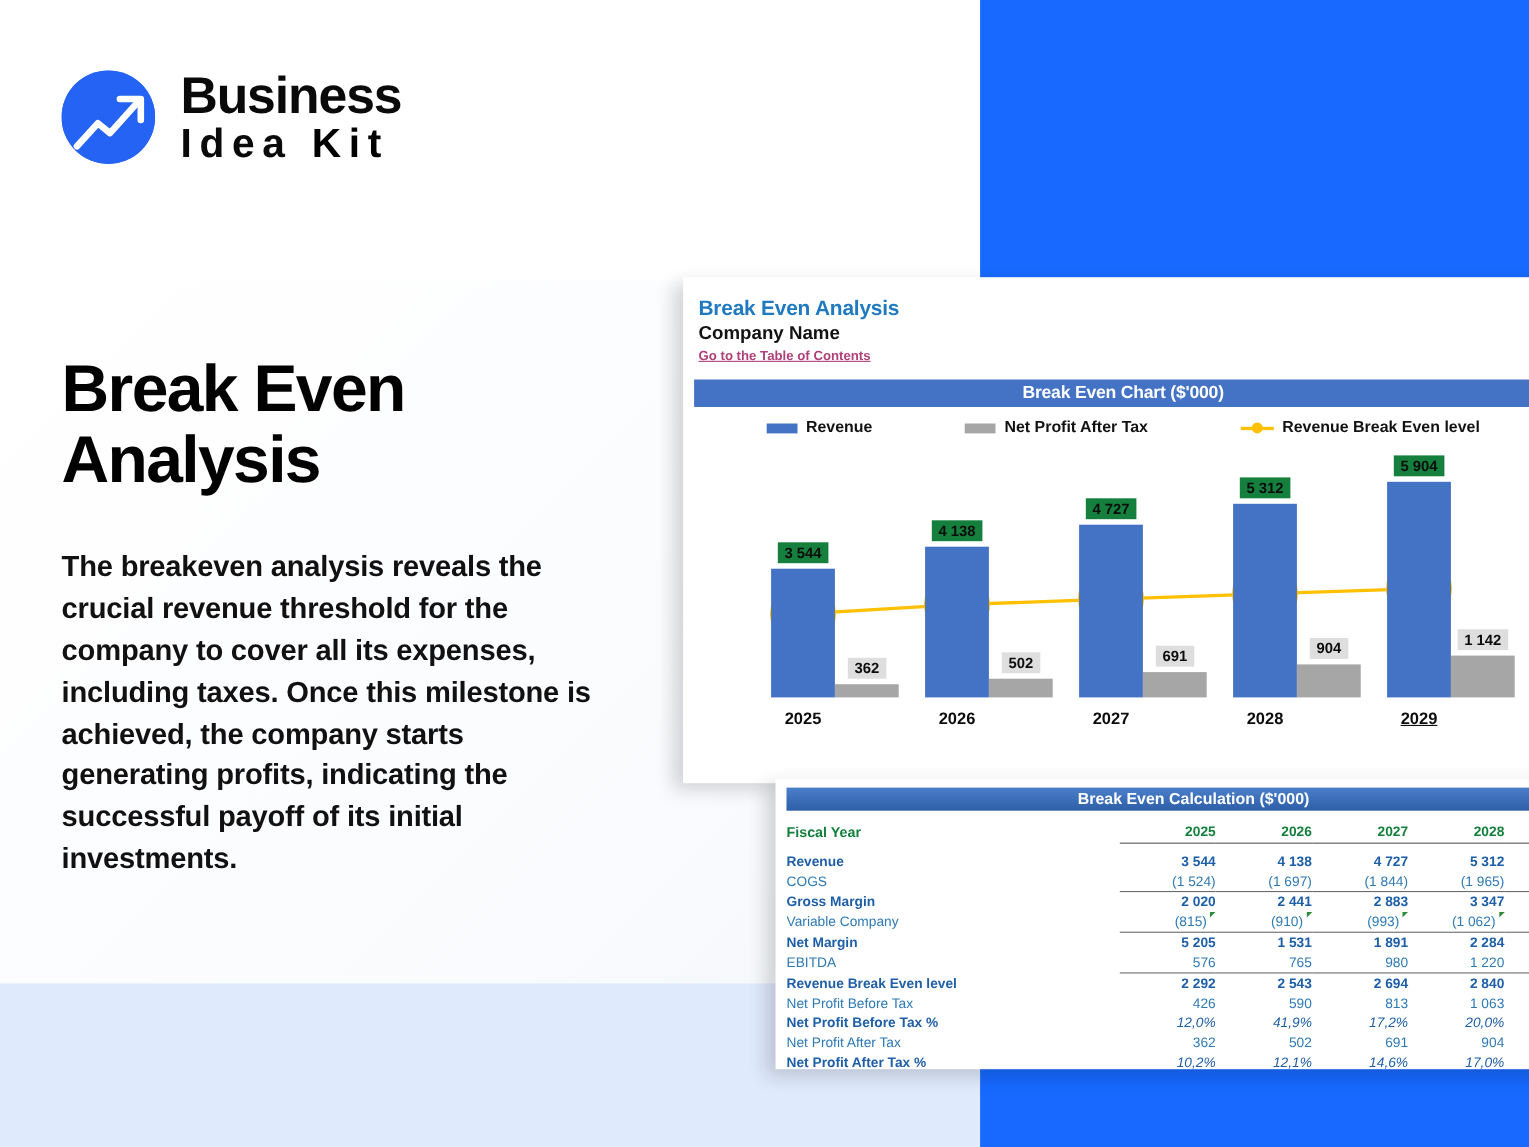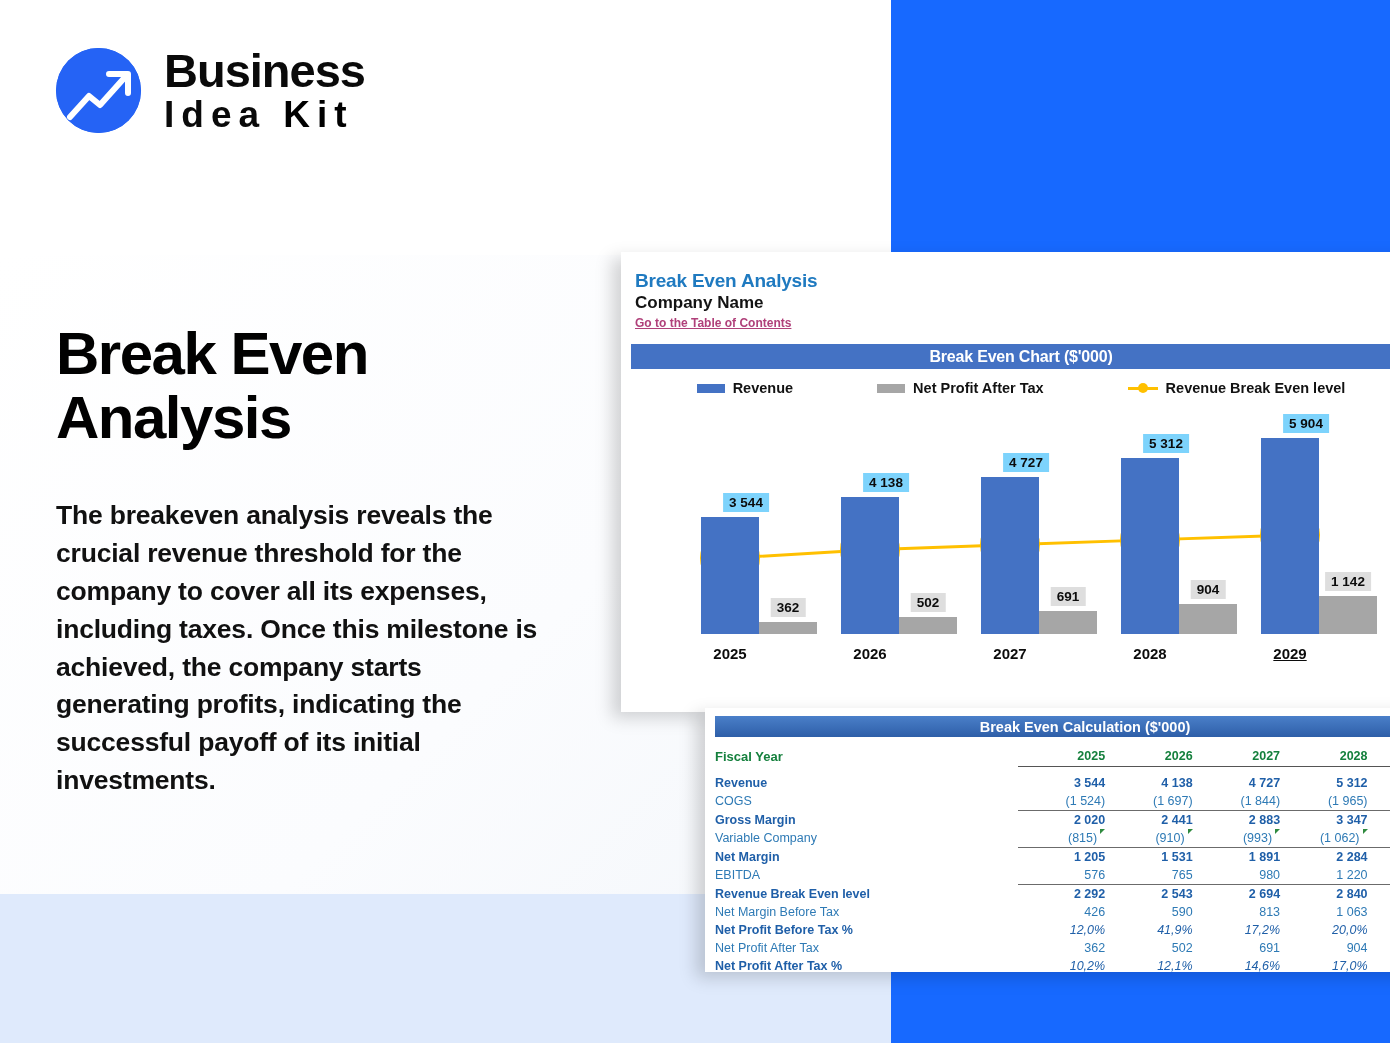--- a/index.html
+++ b/index.html
@@ -23,21 +23,21 @@
   #bg-blue-bottom-right {
     position:absolute; left:891px; top:894px; width:499px; height:149px;
     background:#1769ff;
   }
   #bg-left-soft {
     position:absolute; left:0; top:255px; width:891px; height:639px;
     background:linear-gradient(135deg,#ffffff 0%,#fbfcfe 60%,#f4f7fb 100%);
   }
 
   
-  #logo { position:absolute; left:56px; top:47px; display:flex; align-items:center; }
+  #logo { position:absolute; left:56px; top:63px; display:flex; align-items:center; }
   #logo-mark {
     width:85px; height:85px; border-radius:50%; background:#2563f5;
     position:relative; flex:0 0 auto;
   }
   #logo-text { margin-left:23px; line-height:1; }
   #logo-line1 {
     font-size:47px; font-weight:bold; color:#0a0a0a; letter-spacing:-1px;
     font-family:"Liberation Sans", sans-serif;
   }
   #logo-line2 {
@@ -109,21 +109,21 @@
   .bar-rev {
     position:absolute; left:12px; bottom:0; width:58px; background:#4472c4;
   }
   .bar-npat {
     position:absolute; left:70px; bottom:0; width:58px; background:#a6a6a6;
   }
   .lbl {
     position:absolute; font-size:13.5px; font-weight:bold; color:#0c0c0c;
     padding:2px 6px; white-space:nowrap; transform:translateX(-50%);
   }
-  .lbl-rev { background:#7dd3fc; left:41px;margin-left:16px; }
+  .lbl-rev { background:#15803d; left:41px; }
   .lbl-npat { background:#dedede; left:99px; }
   .axis-year {
     position:absolute; top:243px; font-size:15px; font-weight:bold;
     color:#0c0c0c; transform:translateX(-50%);
   }
   #be-svg { position:absolute; left:0; top:0; width:780px; height:232px; overflow:visible; }
   .be-bubble-txt {
     font-size:13.5px; font-weight:bold; fill:#161616;
     font-family:"Liberation Sans", sans-serif;
   }
@@ -308,21 +308,21 @@
         <tr class="light">
           <td class="rowlabel indent">Variable Company</td>
           <td class="num">(815)<span class="errtri"></span></td>
           <td class="num">(910)<span class="errtri"></span></td>
           <td class="num">(993)<span class="errtri"></span></td>
           <td class="num">(1 062)<span class="errtri"></span></td>
           <td class="num">(1 122)</td>
         </tr>
         <tr class="bold topline">
           <td class="rowlabel">Net Margin</td>
-          <td class="num">1 205</td>
+          <td class="num">5 205</td>
           <td class="num">1 531</td>
           <td class="num">1 891</td>
           <td class="num">2 284</td>
           <td class="num">2 716</td>
         </tr>
         <tr class="light">
           <td class="rowlabel indent">EBITDA</td>
           <td class="num">576</td>
           <td class="num">765</td>
           <td class="num">980</td>
@@ -331,21 +331,21 @@
         </tr>
         <tr class="bold topline">
           <td class="rowlabel">Revenue Break Even level</td>
           <td class="num">2 292</td>
           <td class="num">2 543</td>
           <td class="num">2 694</td>
           <td class="num">2 840</td>
           <td class="num">2 984</td>
         </tr>
         <tr class="light">
-          <td class="rowlabel indent">Net Margin Before Tax</td>
+          <td class="rowlabel indent">Net Profit Before Tax</td>
           <td class="num">426</td>
           <td class="num">590</td>
           <td class="num">813</td>
           <td class="num">1 063</td>
           <td class="num">1 343</td>
         </tr>
         <tr class="bold ital">
           <td class="rowlabel">Net Profit Before Tax %</td>
           <td class="num">12,0%</td>
           <td class="num">41,9%</td>

